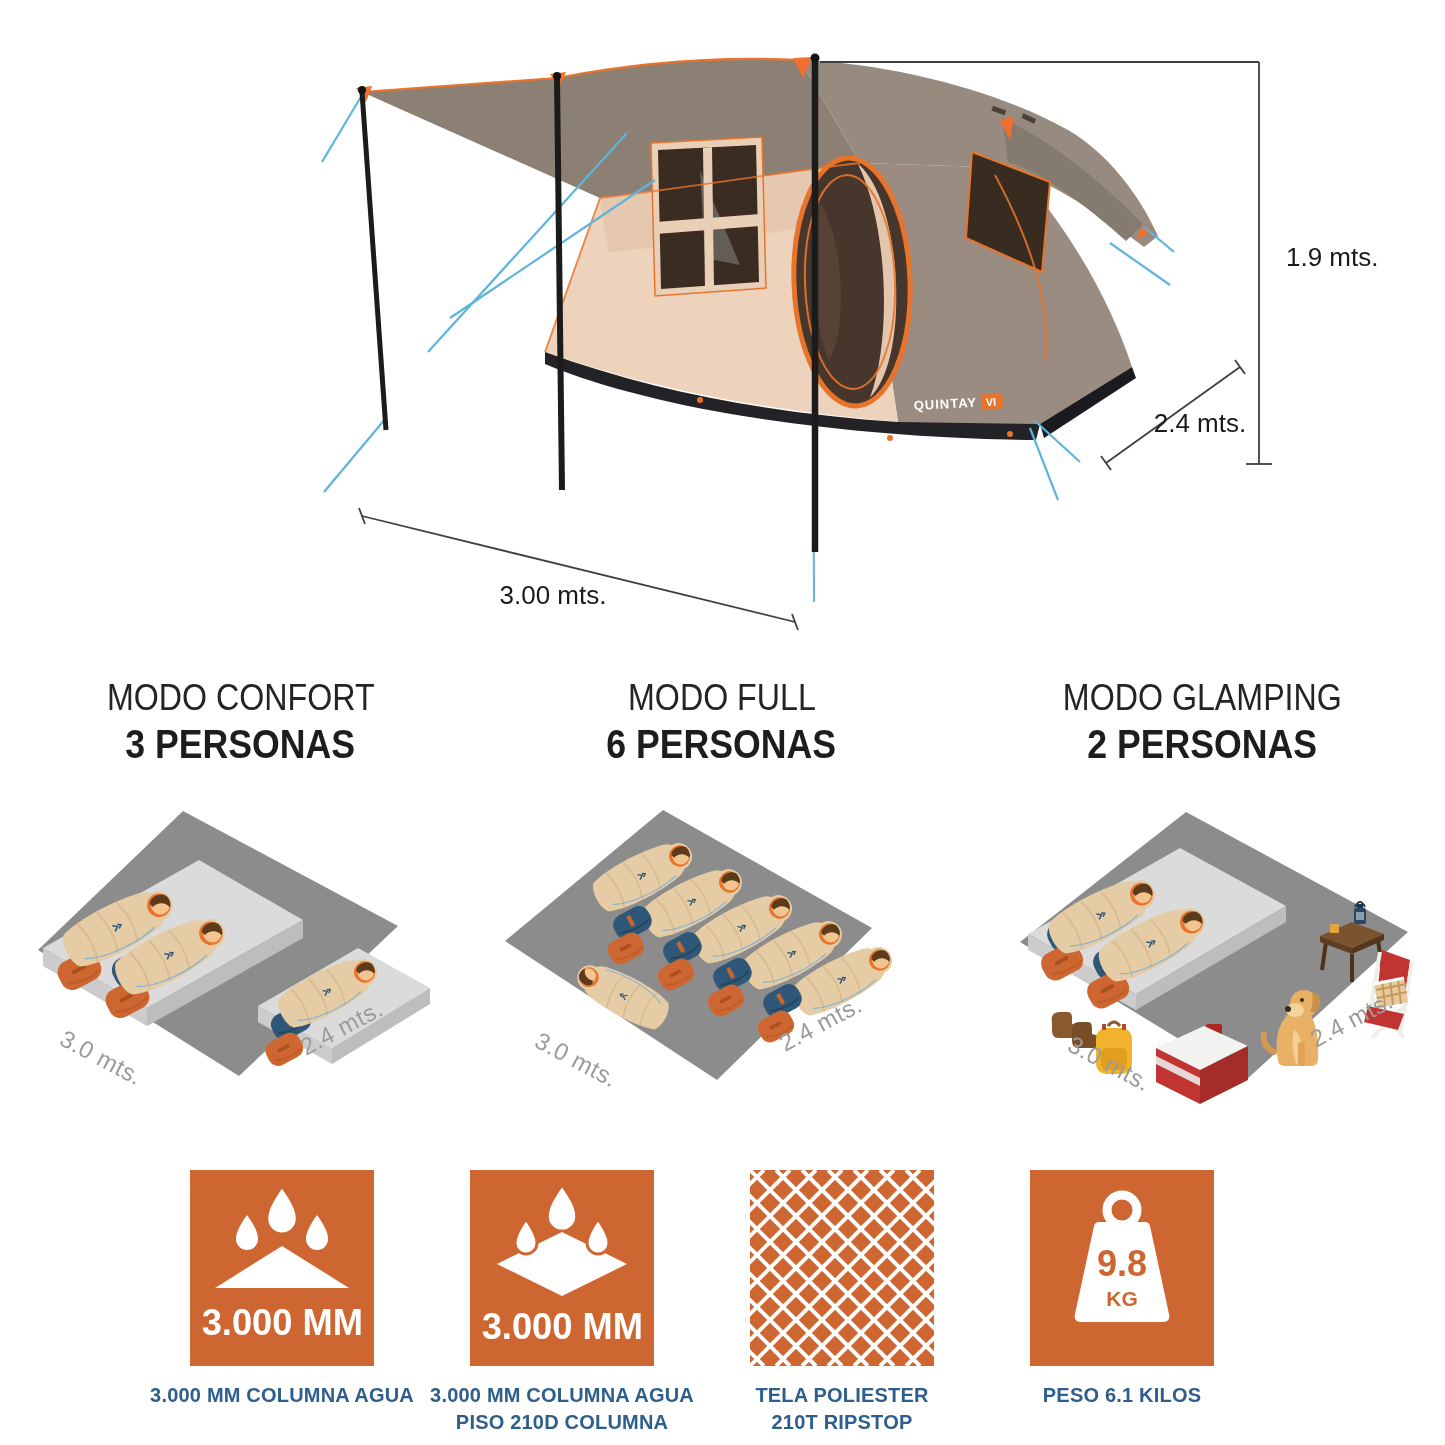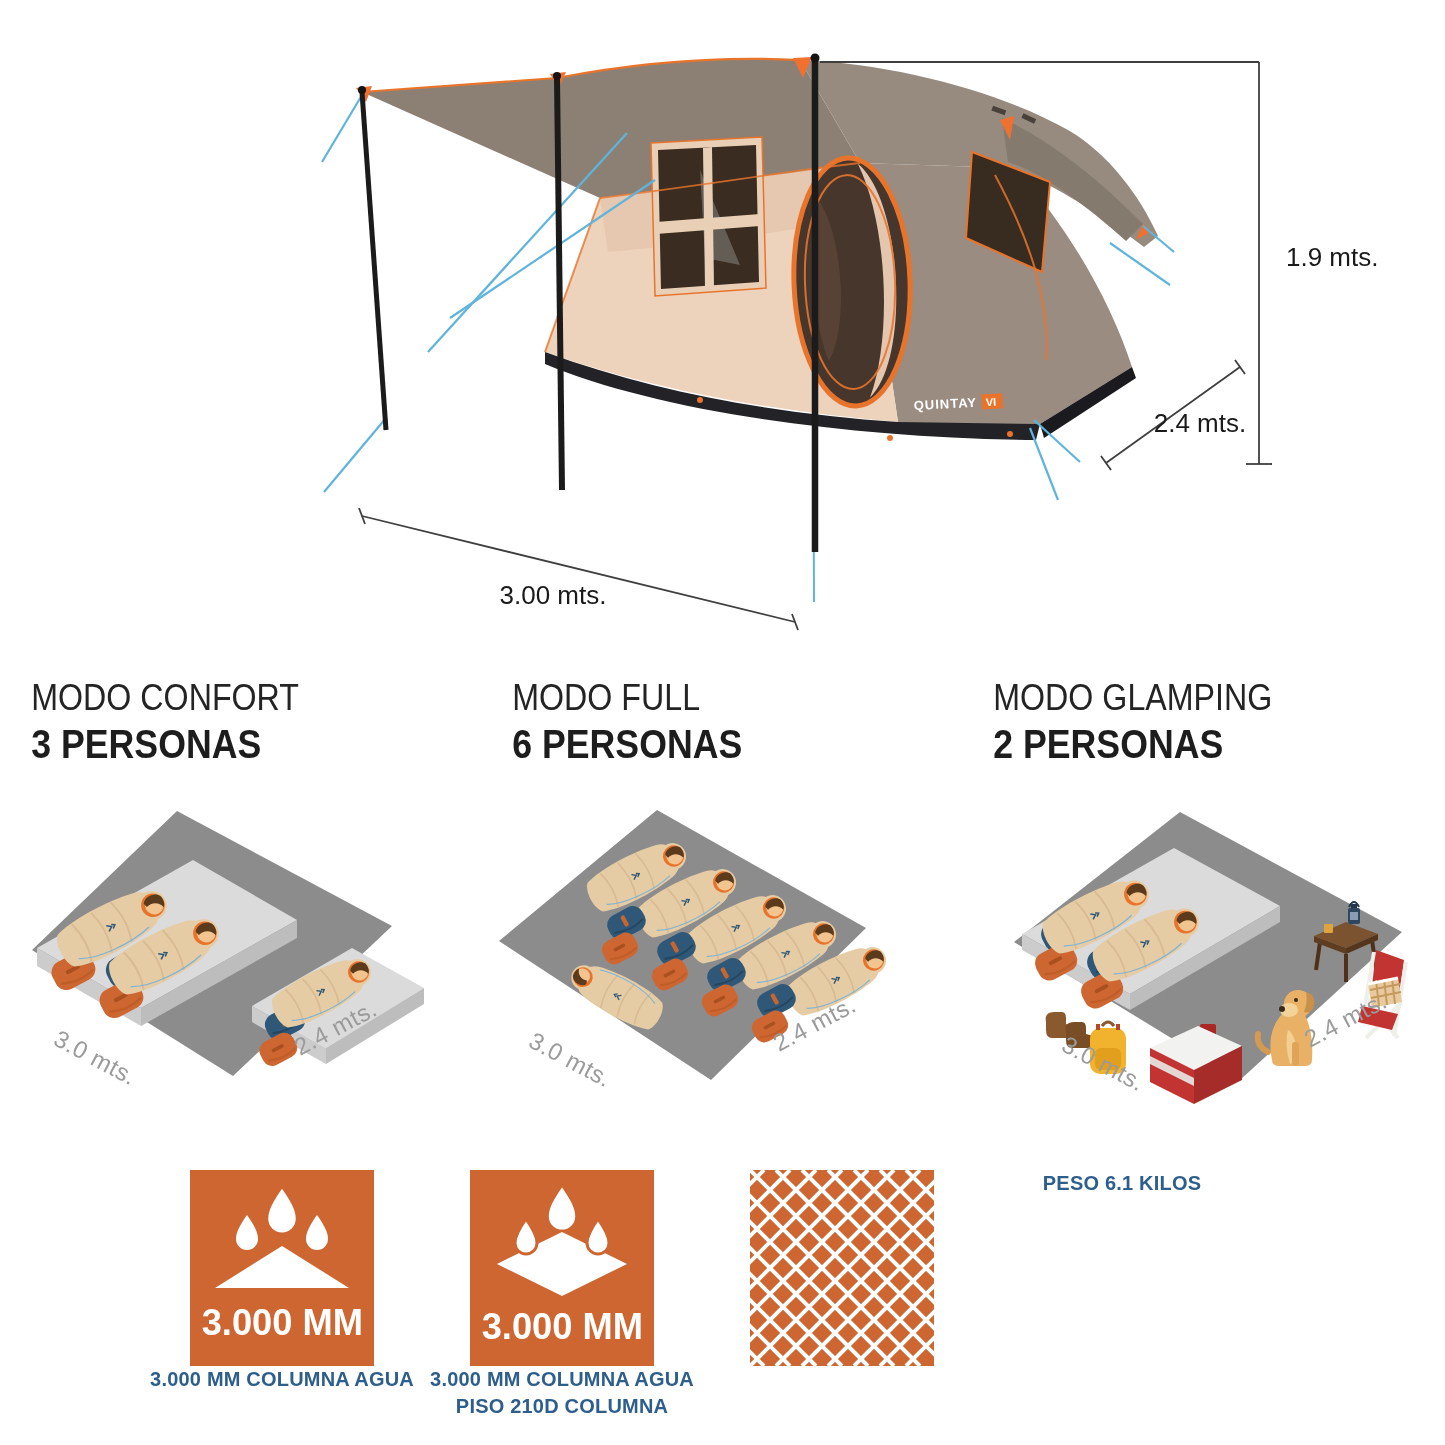--- a/index.html
+++ b/index.html
@@ -9,21 +9,21 @@
     -webkit-font-smoothing:antialiased;
   }
   svg text{font-family:"Liberation Sans", sans-serif;}
 
   
   .hero{position:relative;width:1445px;height:660px;}
   .hero svg{position:absolute;left:0;top:0;}
 
   
   .modes{display:flex;width:1445px;margin-top:16px;}
-  .mode-col{width:481px;display:flex;flex-direction:column;}
+  .mode-col{width:481px;display:flex;flex-direction:column;align-items:center;}
   .mode-title{
     font-size:37px;color:#242424;font-weight:400;line-height:44px;
     transform:scaleX(0.87);white-space:nowrap;
   }
   .mode-capacity{
     font-size:41px;color:#1d1d1d;font-weight:700;line-height:47px;
     transform:scaleX(0.87);white-space:nowrap;margin-top:1px;
   }
   .mode-scene{margin-top:30px;}
 
@@ -33,21 +33,21 @@
   .feature-badge{
     width:184px;height:196px;background:#CE6632;
     display:flex;flex-direction:column;align-items:center;justify-content:flex-start;
   }
   .badge-icon{margin-top:12px;}
   .badge-value{
     color:#ffffff;font-weight:700;font-size:37px;letter-spacing:0px;
     margin-top:2px;white-space:nowrap;transform:scaleX(0.98);
   }
   .feature-caption{
-    margin-top:0;text-align:center;color:#2E5E8C;font-weight:700;
+    margin-top:16px;text-align:center;color:#2E5E8C;font-weight:700;
     font-size:20px;line-height:27px;letter-spacing:0.2px;white-space:nowrap;
   }
 </style>
 </head>
 <body>
 
 <svg width="0" height="0" style="position:absolute" aria-hidden="true">
   <defs>
     <g id="slp">
       <path d="M16,10 C4,22 4,56 16,68 C44,80 110,82 156,72 C172,68 178,58 178,40 C178,22 172,12 156,8 C110,-2 44,0 16,10 Z" fill="#E5CCA4"></path>
@@ -319,21 +319,33 @@
 
   <div class="feature">
     <div class="feature-badge">
       <svg width="184" height="196" viewBox="0 0 184 196">
         <g stroke="#FFFFFF" stroke-width="4">
           <path d="M-182,0 L14,196 M-156,0 L40,196 M-130,0 L66,196 M-104,0 L92,196 M-78,0 L118,196 M-52,0 L144,196 M-26,0 L170,196 M0,0 L196,196 M26,0 L222,196 M52,0 L248,196 M78,0 L274,196 M104,0 L300,196 M130,0 L326,196 M156,0 L352,196"></path>
           <path d="M-182,196 L14,0 M-156,196 L40,0 M-130,196 L66,0 M-104,196 L92,0 M-78,196 L118,0 M-52,196 L144,0 M-26,196 L170,0 M0,196 L196,0 M26,196 L222,0 M52,196 L248,0 M78,196 L274,0 M104,196 L300,0 M130,196 L326,0 M156,196 L352,0"></path>
         </g>
       </svg>
     </div>
+    <div class="feature-caption">
+      <div>TELA POLIESTER</div>
+      <div>210T RIPSTOP</div>
+    </div>
   </div>
 
   <div class="feature">
+    <div class="feature-badge">
+      <svg style="margin-top:18px" width="150" height="160" viewBox="0 0 150 160">
+        <circle cx="75" cy="22" r="15" stroke="#FFFFFF" stroke-width="9" fill="none"></circle>
+        <path d="M52,34 L98,34 Q102,34 103,38 L122,126 Q124,134 115,134 L35,134 Q26,134 28,126 L47,38 Q48,34 52,34 Z" fill="#FFFFFF"></path>
+        <text x="75" y="88" text-anchor="middle" font-size="36" font-weight="700" fill="#CE6632">9.8</text>
+        <text x="75" y="118" text-anchor="middle" font-size="21" font-weight="700" fill="#CE6632">KG</text>
+      </svg>
+    </div>
     <div class="feature-caption">
       <div>PESO 6.1 KILOS</div>
       <div></div>
     </div>
   </div>
 </div>
 
 </body></html>

